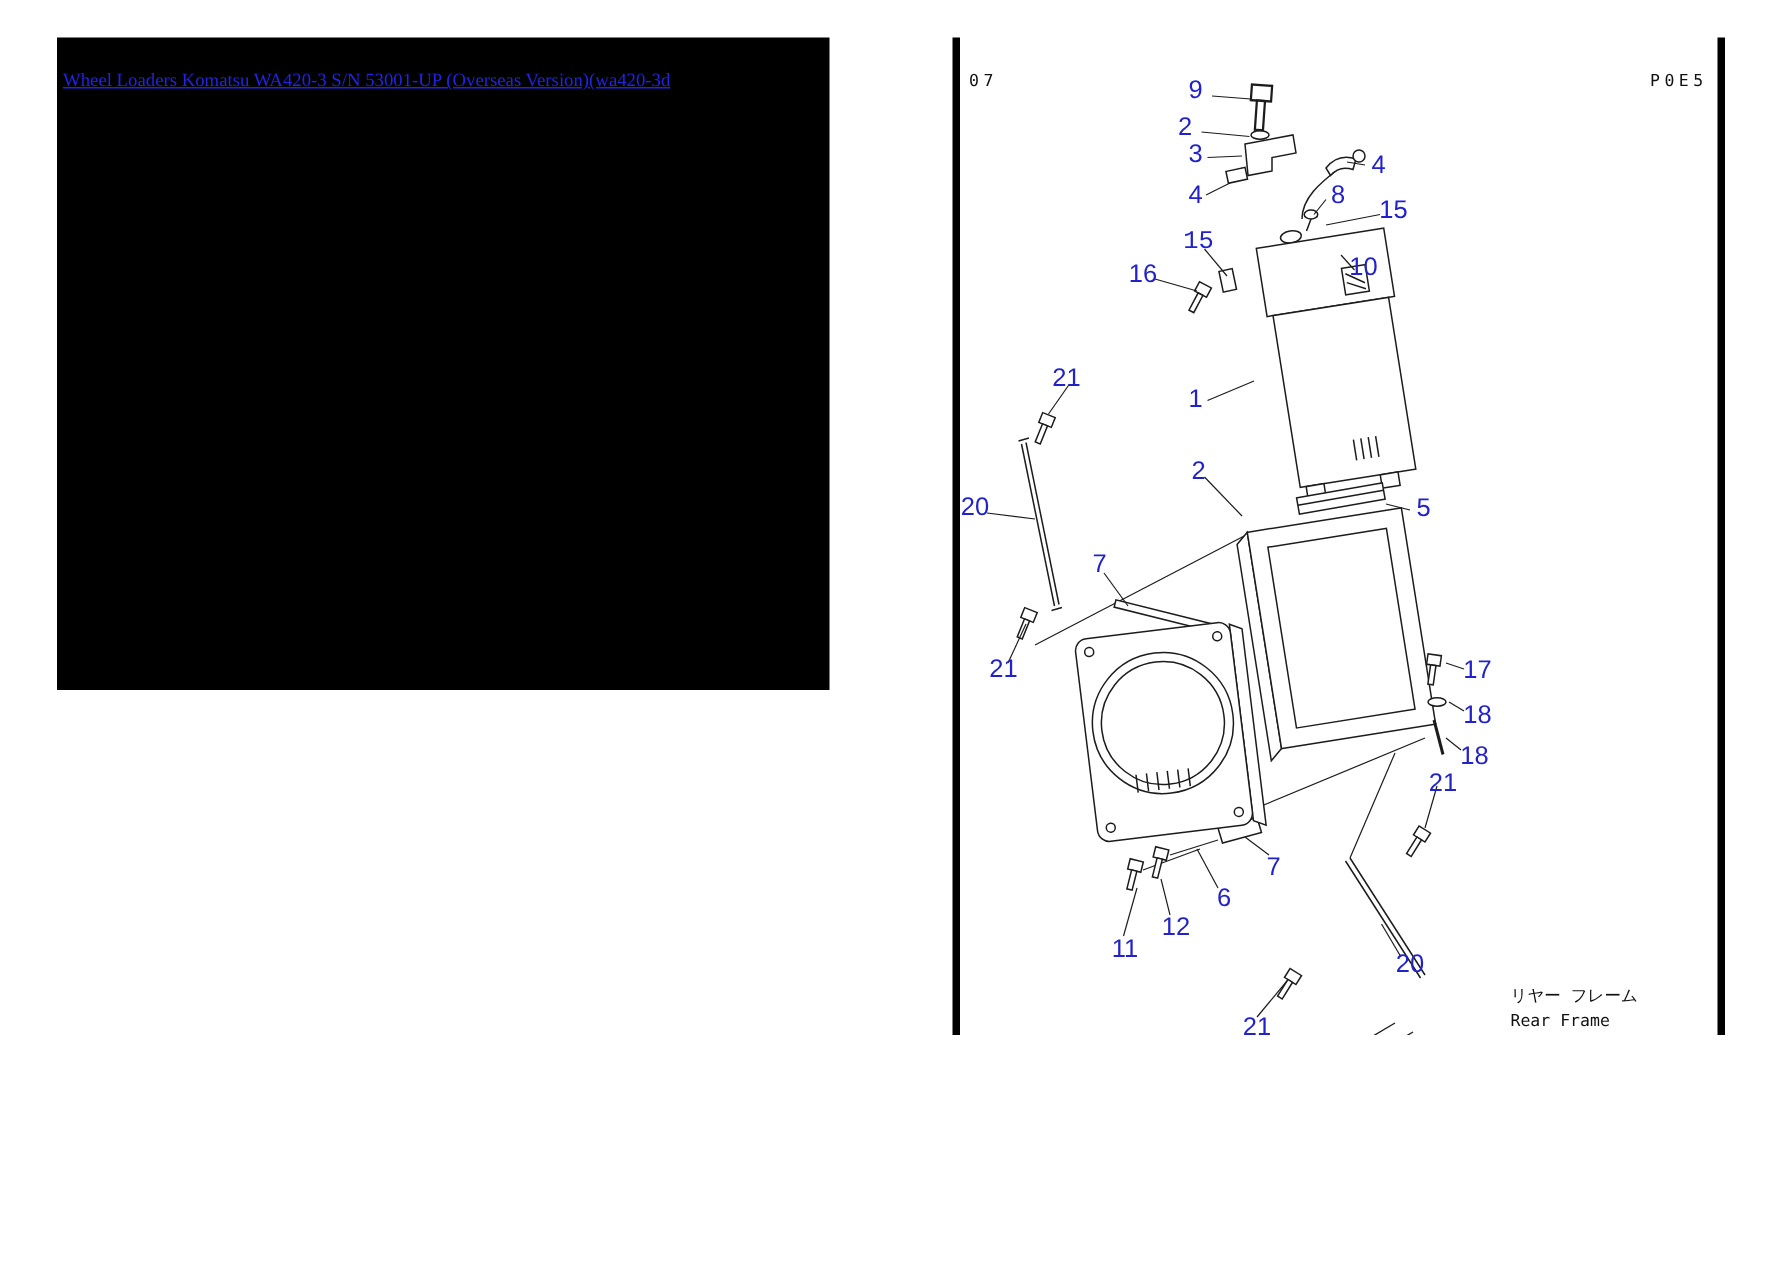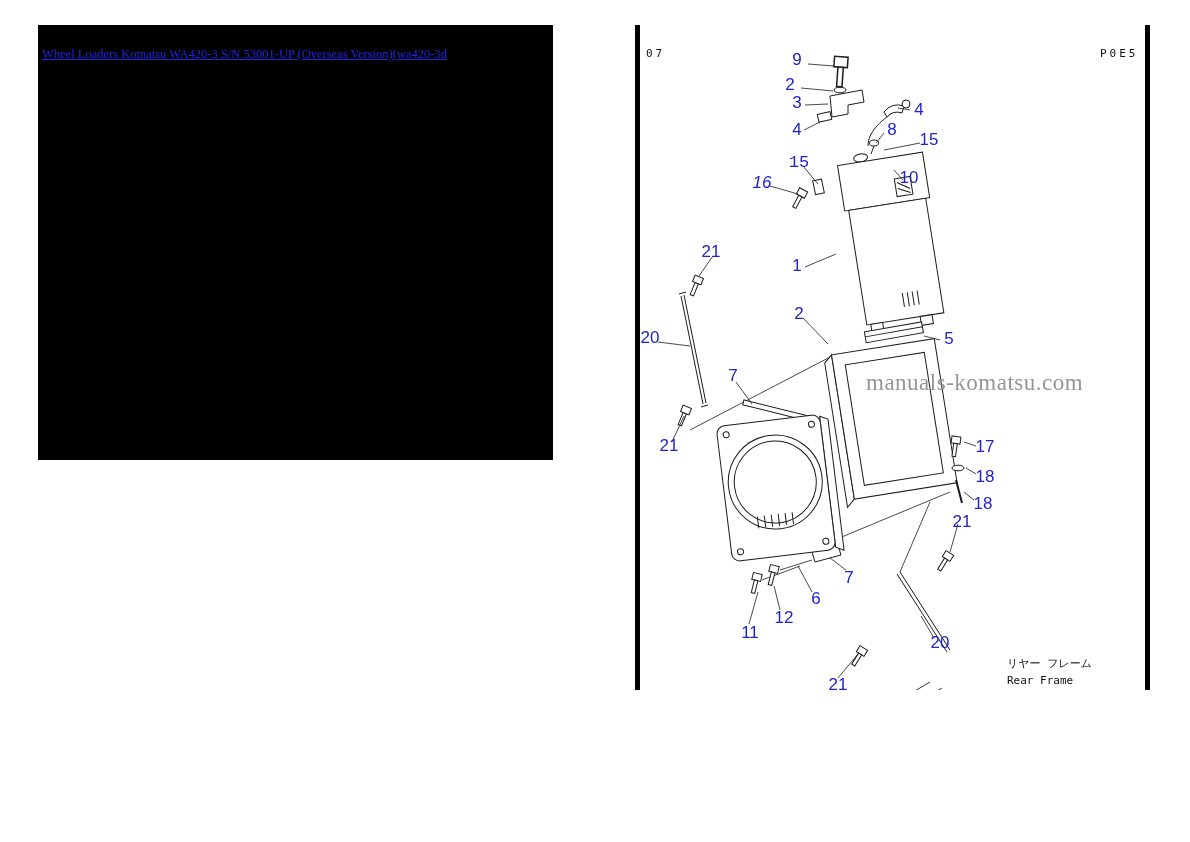--- a/index.html
+++ b/index.html
@@ -199,21 +199,20 @@
         <line x1="812" y1="592" x2="798" y2="566"></line>
         <line x1="846" y1="570" x2="830" y2="558"></line>
         <line x1="780" y1="610" x2="774" y2="586"></line>
         <line x1="749" y1="624" x2="758" y2="592"></line>
         <line x1="934" y1="638" x2="921" y2="616"></line>
         <line x1="838" y1="678" x2="858" y2="654"></line>
       </g>
     </g>
   </svg>
 
-  <div class="watermark">manuals-komatsu.com</div>
 
   <div class="page-code code-left">07</div>
   <div class="page-code code-right">P0E5</div>
 
   <div class="rear-frame">
     <div>リヤー フレーム</div>
     <div>Rear Frame</div>
   </div>
 
   <div class="border-left"></div>
@@ -221,21 +220,21 @@
 
   <div id="callout-layer">
       <div class="callout" style="left: 797px; top: 60px;">9</div>
       <div class="callout" style="left: 790px; top: 85px;">2</div>
       <div class="callout" style="left: 797px; top: 103px;">3</div>
       <div class="callout" style="left: 919px; top: 110px;">4</div>
       <div class="callout" style="left: 797px; top: 130px;">4</div>
       <div class="callout" style="left: 892px; top: 130px;">8</div>
       <div class="callout" style="left: 929px; top: 140px;">15</div>
       <div class="callout" style="left: 799px; top: 162px; font-family: Liberation Mono, monospace;">15</div>
-      <div class="callout" style="left: 762px; top: 183px; font-style: italic;">16</div>
+      <div class="callout" style="left: 762px; top: 183px;">16</div>
       <div class="callout" style="left: 909px; top: 178px;">10</div>
       <div class="callout" style="left: 711px; top: 252px;">21</div>
       <div class="callout" style="left: 797px; top: 266px;">1</div>
       <div class="callout" style="left: 799px; top: 314px;">2</div>
       <div class="callout" style="left: 949px; top: 339px;">5</div>
       <div class="callout" style="left: 650px; top: 338px;">20</div>
       <div class="callout" style="left: 733px; top: 376px;">7</div>
       <div class="callout" style="left: 669px; top: 446px;">21</div>
       <div class="callout" style="left: 985px; top: 447px;">17</div>
       <div class="callout" style="left: 985px; top: 477px;">18</div>

